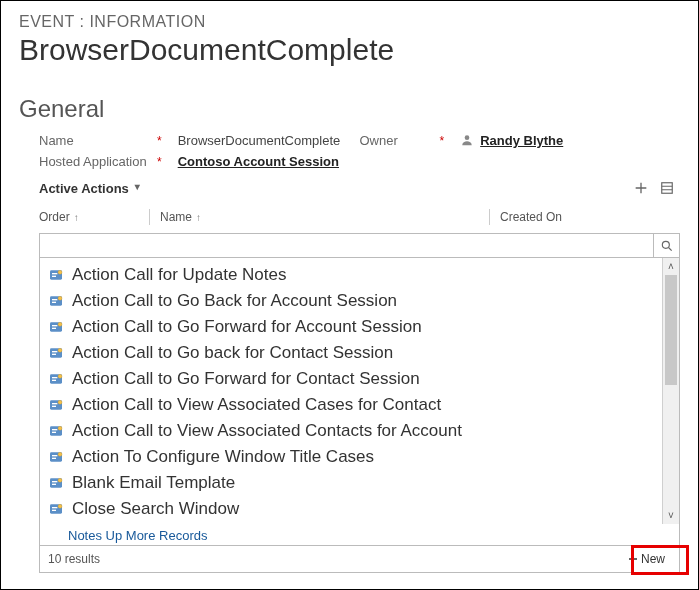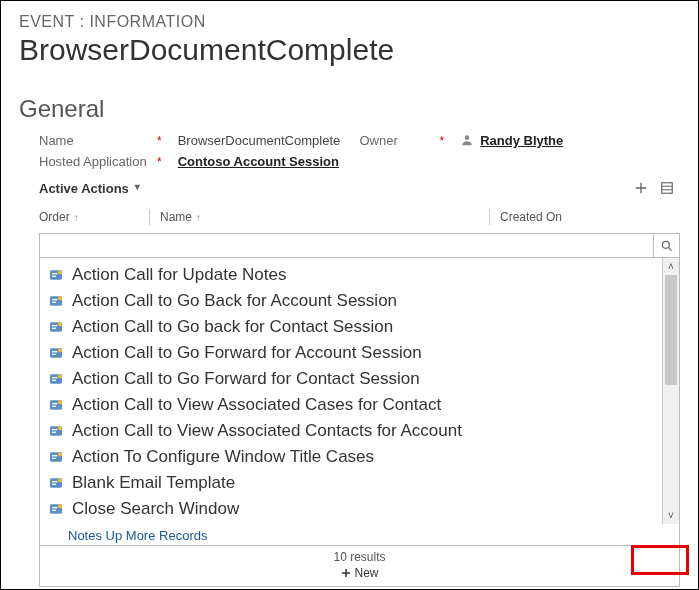--- a/index.html
+++ b/index.html
@@ -154,21 +154,20 @@
     border-top: none;
   }
   .link { color: #18599a; cursor: pointer; text-decoration: none; }
   .lookup-footer2 {
     display: flex;
     align-items: center;
     border-top: 1px solid #bbb;
     padding: 4px 8px;
     font-size: 12px;
     color: #555;
-    flex-direction: column;
   }
   .new-btn {
     display: flex;
     align-items: center;
     gap: 2px;
     cursor: pointer;
     color: #333;
     padding: 2px 6px;
   }
   .highlight-box {
@@ -278,30 +277,30 @@
               </svg>
               <span>Action Call to Go Back for Account Session</span>
             </div>
             <div class="result-row">
               <svg class="row-icon" viewBox="0 0 24 24">
                 <rect x="3" y="5" width="18" height="14" rx="2" fill="#5b8fc7"></rect>
                 <rect x="6" y="9" width="8" height="2" fill="#fff"></rect>
                 <rect x="6" y="13" width="6" height="2" fill="#fff"></rect>
                 <circle cx="18" cy="8" r="3" fill="#f5c04a" stroke="#c79a2a" stroke-width="0.5"></circle>
               </svg>
+              <span>Action Call to Go Forward for Account Session</span>
+            </div>
+            <div class="result-row">
+              <svg class="row-icon" viewBox="0 0 24 24">
+                <rect x="3" y="5" width="18" height="14" rx="2" fill="#5b8fc7"></rect>
+                <rect x="6" y="9" width="8" height="2" fill="#fff"></rect>
+                <rect x="6" y="13" width="6" height="2" fill="#fff"></rect>
+                <circle cx="18" cy="8" r="3" fill="#f5c04a" stroke="#c79a2a" stroke-width="0.5"></circle>
+              </svg>
               <span>Action Call to Go back for Contact Session</span>
-            </div>
-            <div class="result-row">
-              <svg class="row-icon" viewBox="0 0 24 24">
-                <rect x="3" y="5" width="18" height="14" rx="2" fill="#5b8fc7"></rect>
-                <rect x="6" y="9" width="8" height="2" fill="#fff"></rect>
-                <rect x="6" y="13" width="6" height="2" fill="#fff"></rect>
-                <circle cx="18" cy="8" r="3" fill="#f5c04a" stroke="#c79a2a" stroke-width="0.5"></circle>
-              </svg>
-              <span>Action Call to Go Forward for Account Session</span>
             </div>
             <div class="result-row">
               <svg class="row-icon" viewBox="0 0 24 24">
                 <rect x="3" y="5" width="18" height="14" rx="2" fill="#5b8fc7"></rect>
                 <rect x="6" y="9" width="8" height="2" fill="#fff"></rect>
                 <rect x="6" y="13" width="6" height="2" fill="#fff"></rect>
                 <circle cx="18" cy="8" r="3" fill="#f5c04a" stroke="#c79a2a" stroke-width="0.5"></circle>
               </svg>
               <span>Action Call to Go Forward for Contact Session</span>
             </div>

